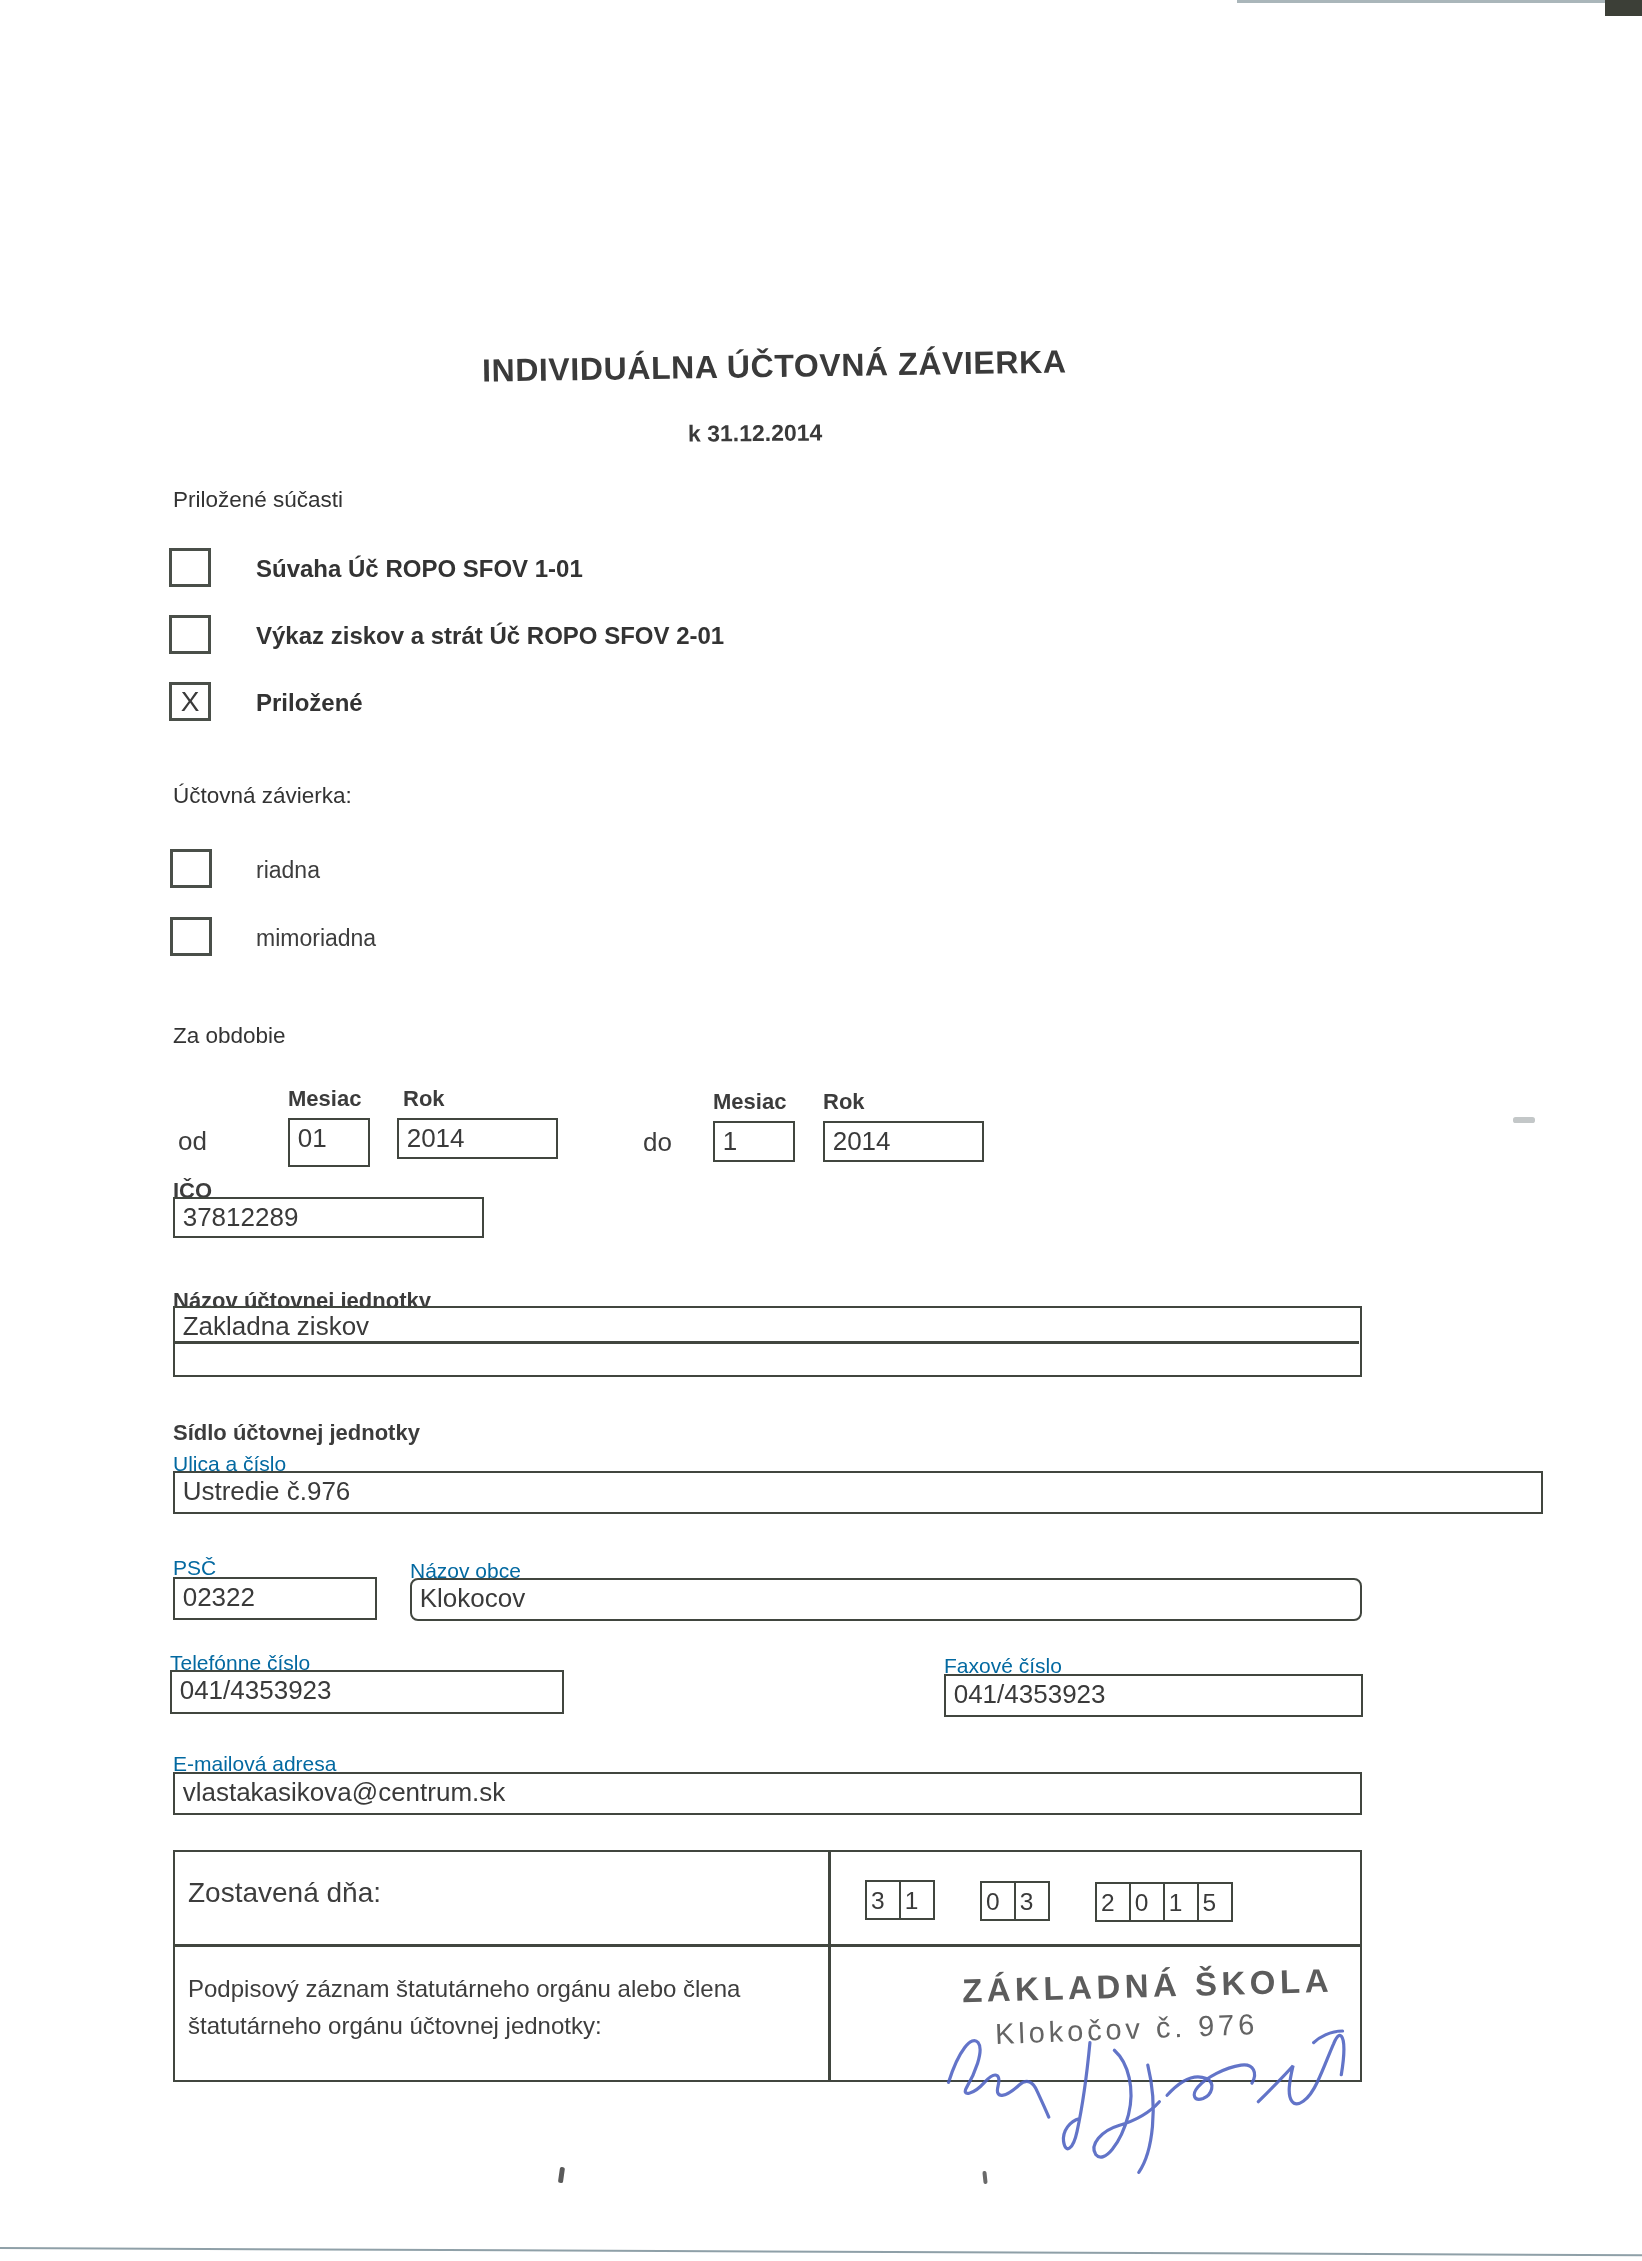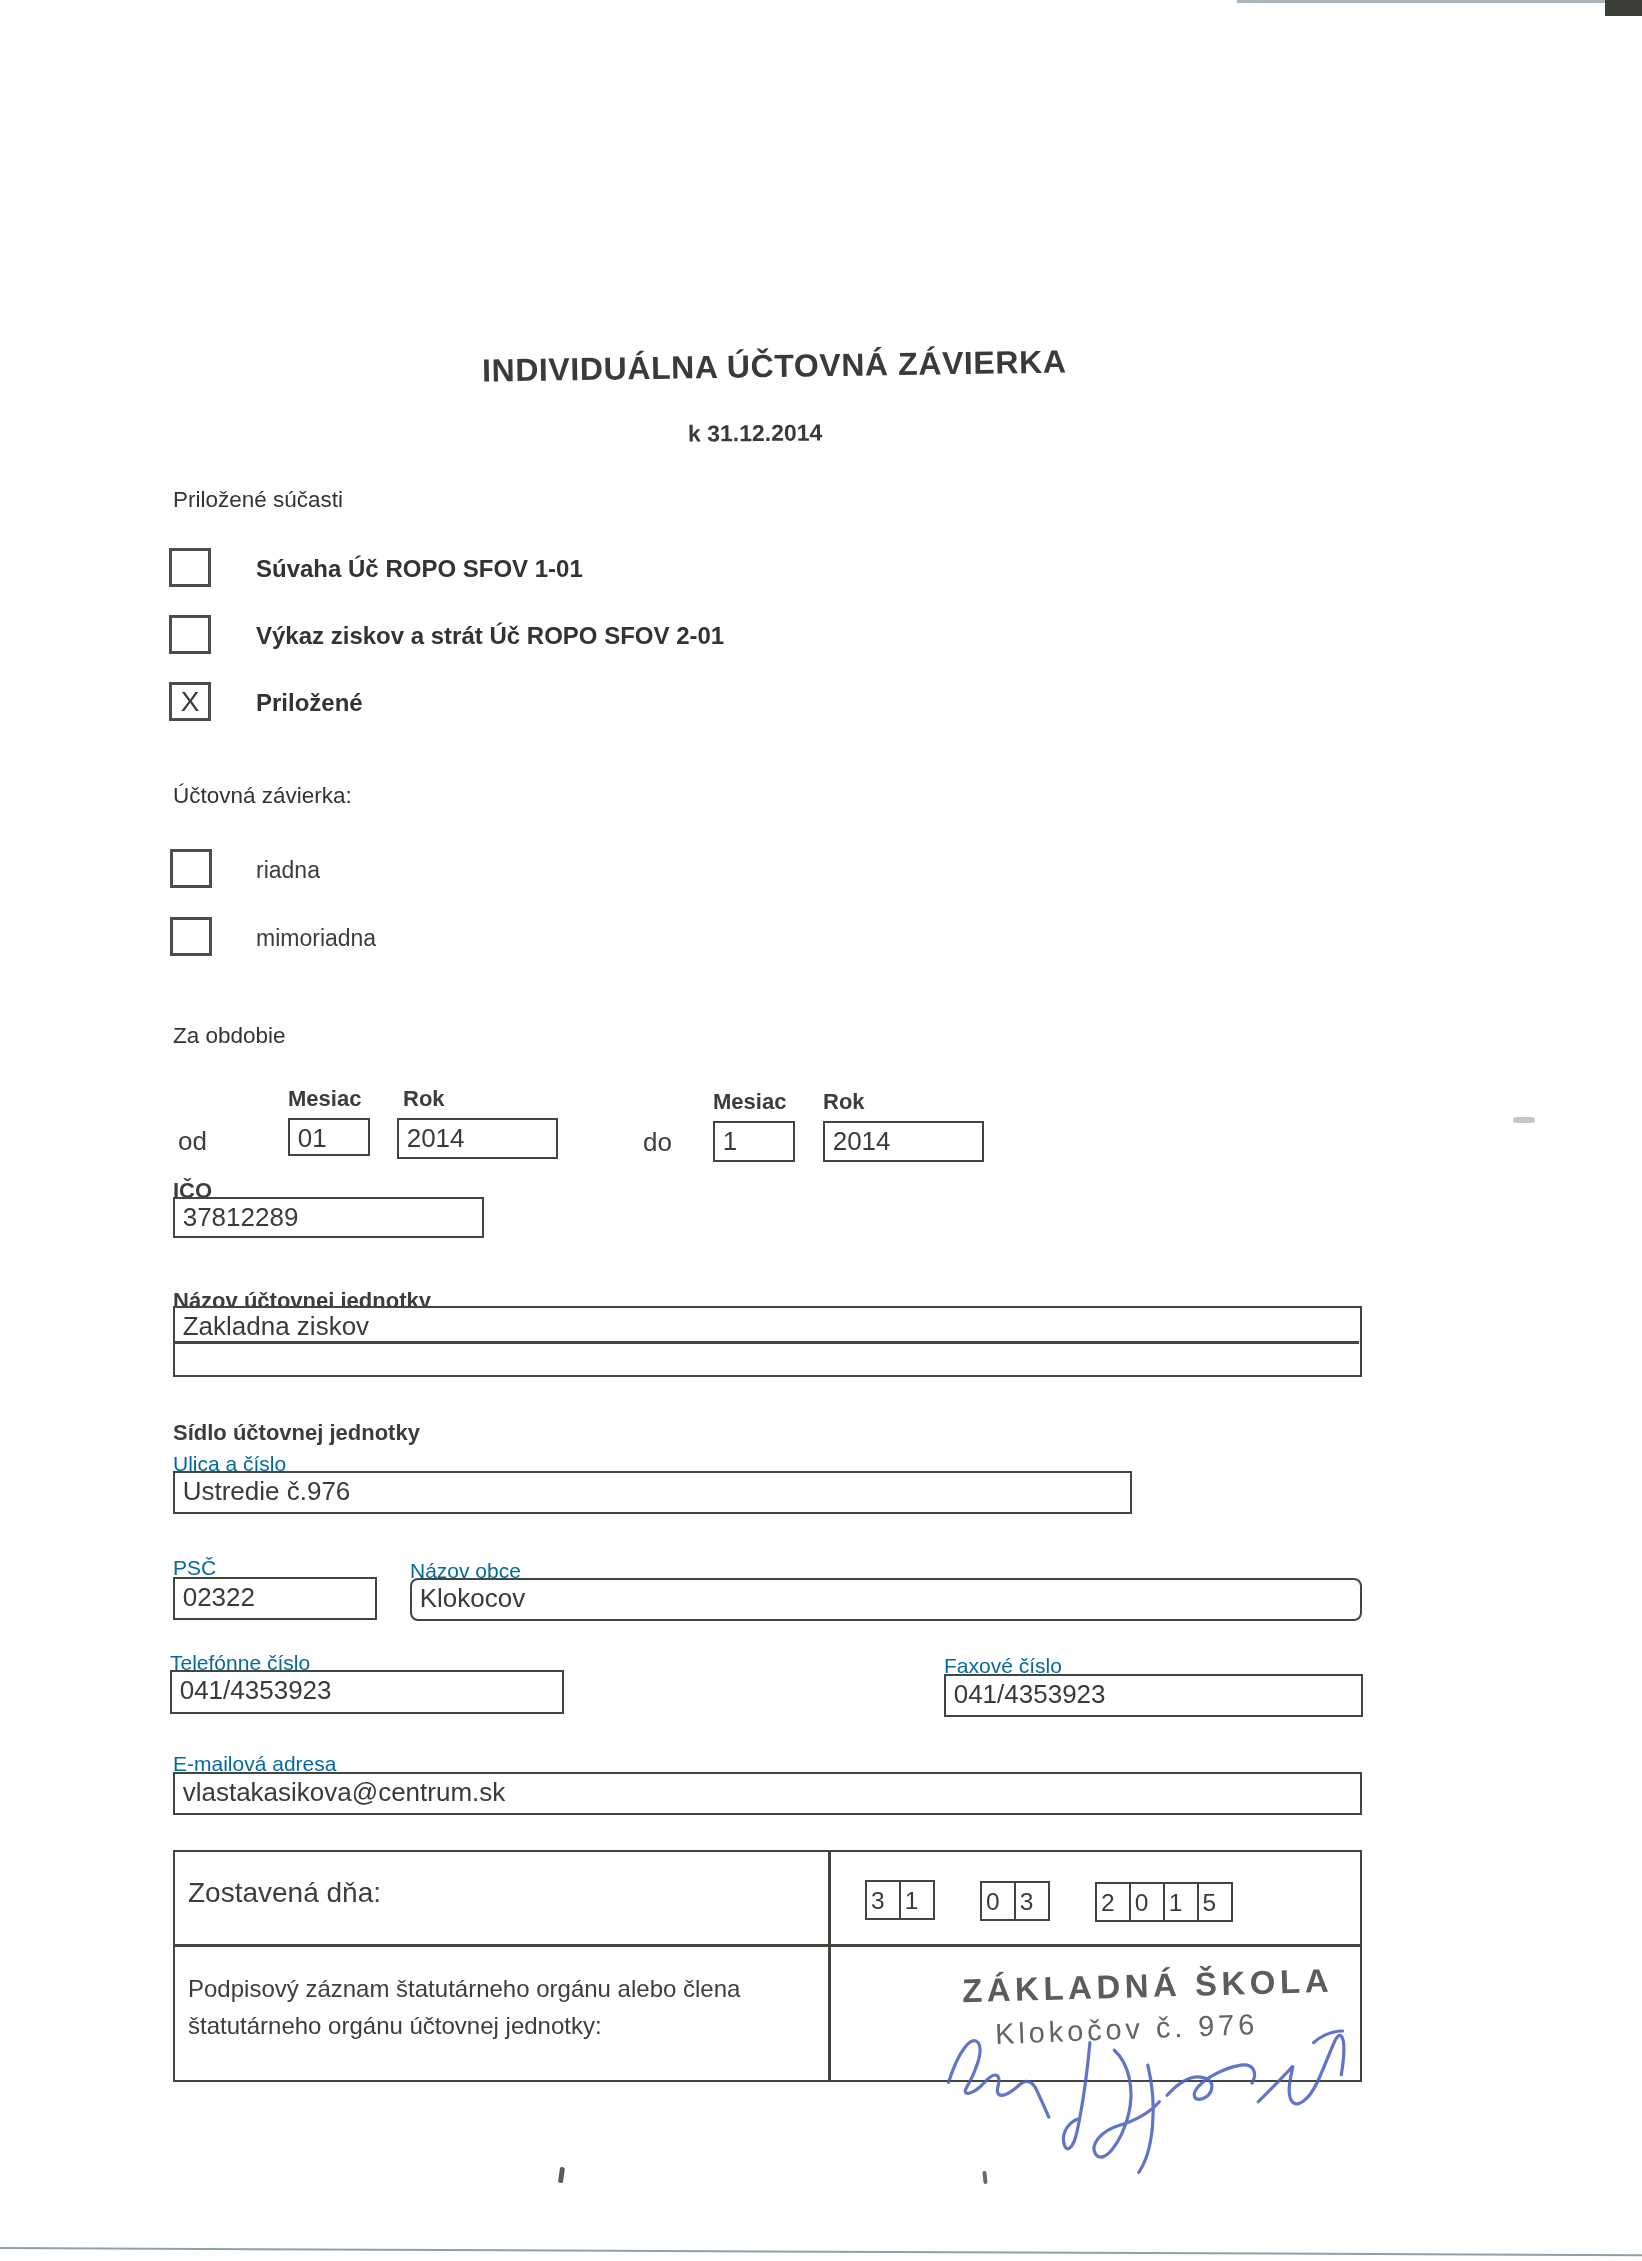--- a/index.html
+++ b/index.html
@@ -96,21 +96,21 @@
 <div class="cb-label-reg" style="left:256px;top:925px;">mimoriadna</div>
 
 <div class="abs h-bold" style="left:173px;top:1023px;">Za obdobie</div>
 
 <div class="abs lbl-sm-bold" style="left:288px;top:1086px;">Mesiac</div>
 <div class="abs lbl-sm-bold" style="left:403px;top:1086px;">Rok</div>
 <div class="abs lbl-sm-bold" style="left:713px;top:1089px;">Mesiac</div>
 <div class="abs lbl-sm-bold" style="left:823px;top:1089px;">Rok</div>
 
 <div class="abs small-txt" style="left:178px;top:1126px;">od</div>
-<div class="field" style="left:288px;top:1118px;width:82px;height:38px;">
+<div class="field" style="left:288px;top:1118px;width:82px;height:49px;">
   <span class="val">01</span>
 </div>
 <div class="field" style="left:397px;top:1118px;width:161px;height:41px;">
   <span class="val">2014</span>
 </div>
 
 <div class="abs small-txt" style="left:643px;top:1127px;">do</div>
 <div class="field" style="left:713px;top:1121px;width:82px;height:41px;">
   <span class="val">1</span>
 </div>
@@ -125,21 +125,21 @@
 
 <div class="abs lbl-sm-bold" style="left:173px;top:1288px;">Názov účtovnej jednotky</div>
 <div class="field" style="left:173px;top:1306px;width:1189px;height:71px;">
   <span class="val">Zakladna ziskov</span>
   <div class="divider-h" style="left:0;top:33px;width:1184px;"></div>
 </div>
 
 <div class="abs lbl-sm-bold" style="left:173px;top:1420px;">Sídlo účtovnej jednotky</div>
 
 <div class="abs lbl" style="left:173px;top:1452px;">Ulica a číslo</div>
-<div class="field" style="left:173px;top:1471px;width:959px;height:43px;">
+<div class="field" style="left:173px;top:1471px;width:1370px;height:43px;">
   <span class="val">Ustredie č.976</span>
 </div>
 
 <div class="abs lbl" style="left:173px;top:1556px;">PSČ</div>
 <div class="abs lbl" style="left:410px;top:1559px;">Názov obce</div>
 <div class="field" style="left:173px;top:1577px;width:204px;height:43px;">
   <span class="val">02322</span>
 </div>
 <div class="field" style="left:410px;top:1578px;width:952px;height:43px;border-radius:8px;">
   <span class="val">Klokocov</span>

